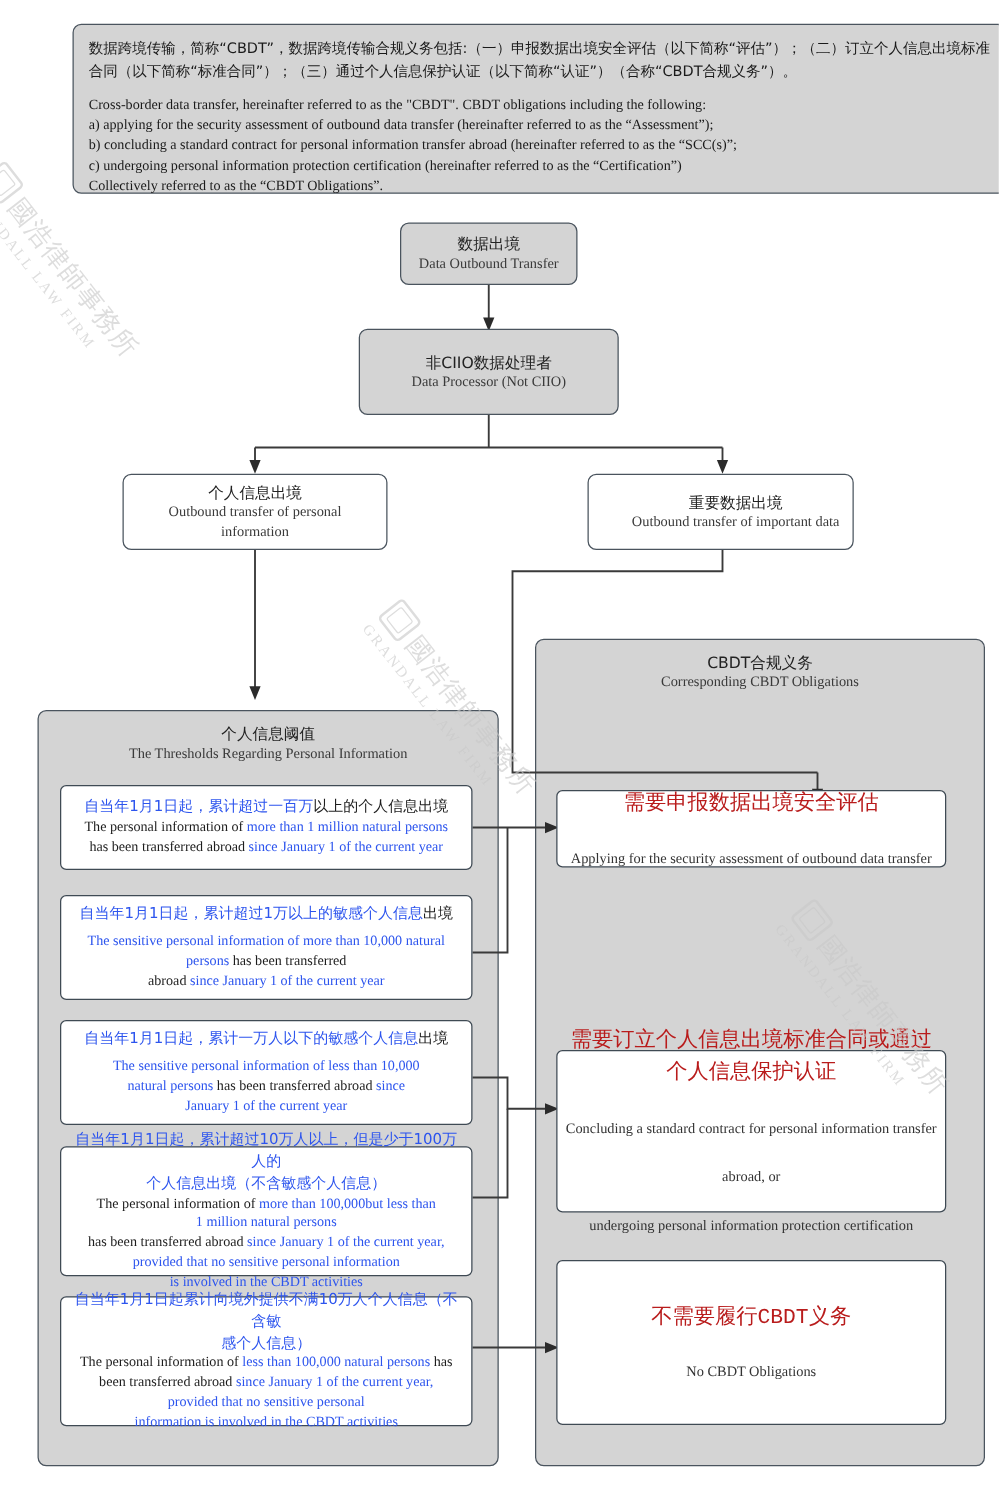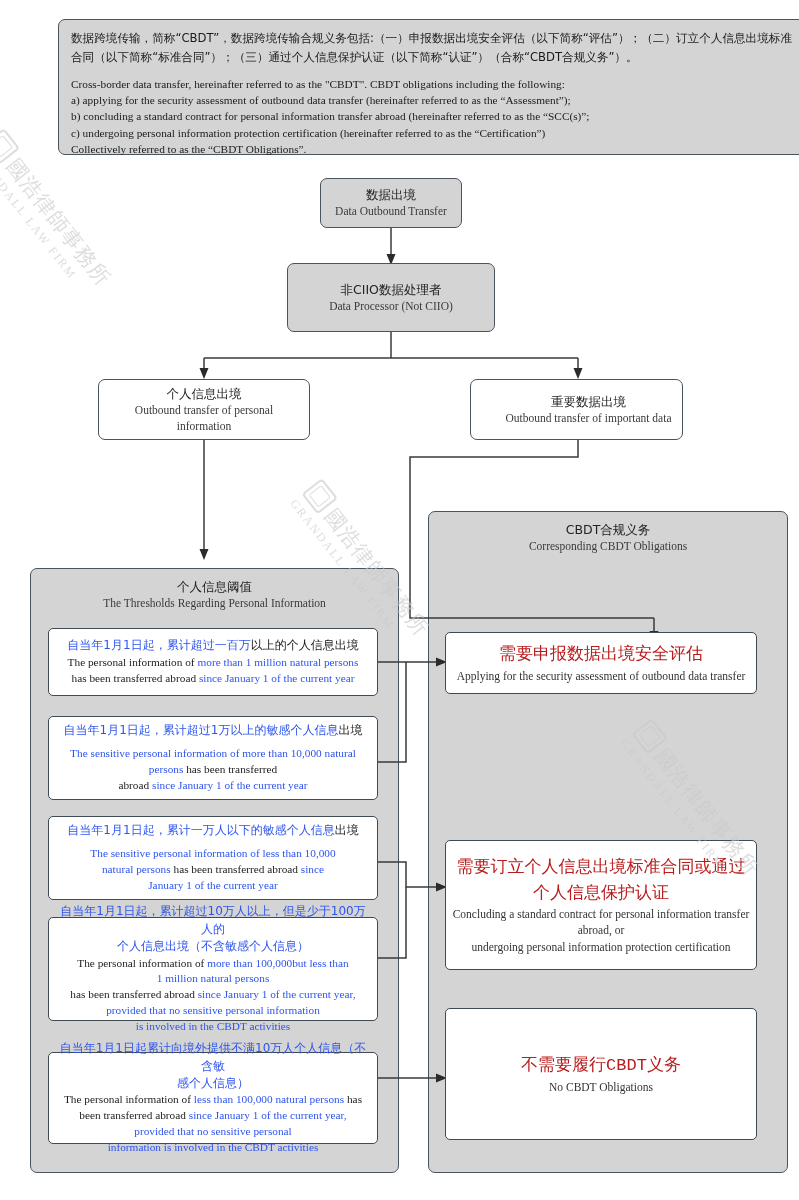--- a/index.html
+++ b/index.html
@@ -108,21 +108,21 @@
   }
   .card .blk{color:#1d1d1d;}
   .card .gap{height:7px;}
 
   .ocard .o-cn{
     font-family:Liberation Mono, monospace;
     font-size:17px;line-height:1.5;color:#b91c1c;
   }
   .ocard .o-en{
     font-family:"Liberation Serif",serif;
-    font-size:11.5px;line-height:1.4;color:#333;
+    font-size:11.5px;line-height:1.4;color:#333;margin-top:23px;
   }
 
   
   #wires{position:absolute;left:0;top:0;width:799px;height:1200px;z-index:15;}
   #wires line,#wires path,#wires polyline{stroke:#3a3a3a;stroke-width:1.5px;fill:none;}
   #wires polygon{fill:#2b2b2b;}
 </style>
 </head>
 <body>
 
@@ -261,21 +261,21 @@
     </div>
     <div class="l-en">
       <div><span class="blk">The personal information of </span><span>more than 100,000but  less than</span></div>
       <div><span>1 million  natural persons</span></div>
       <div><span class="blk">has been transferred abroad </span><span>since January 1 of the current year,</span></div>
       <div><span>provided that no sensitive personal information</span></div>
       <div><span>is involved in the CBDT activities</span></div>
     </div>
   </div>
 
-  <div class="card" style="left:48px;top:1037px;width:330px;height:92px;margin-top:15px;">
+  <div class="card" style="left:48px;top:1037px;width:330px;height:104px;">
     <div class="l-cn">
       <div><span>自当年1月1日起累计</span><span>向境外提供不满10万人个人信息（不含敏</span></div>
       <div><span>感个人信息）</span></div>
     </div>
     <div class="l-en">
       <div><span class="blk">The personal information of </span><span>less than 100,000 natural persons</span><span class="blk"> has</span></div>
       <div><span class="blk">been transferred abroad </span><span>since January 1 of the current year,</span></div>
       <div><span>provided that no sensitive personal</span></div>
       <div><span>information is involved in the CBDT activities</span></div>
     </div>

